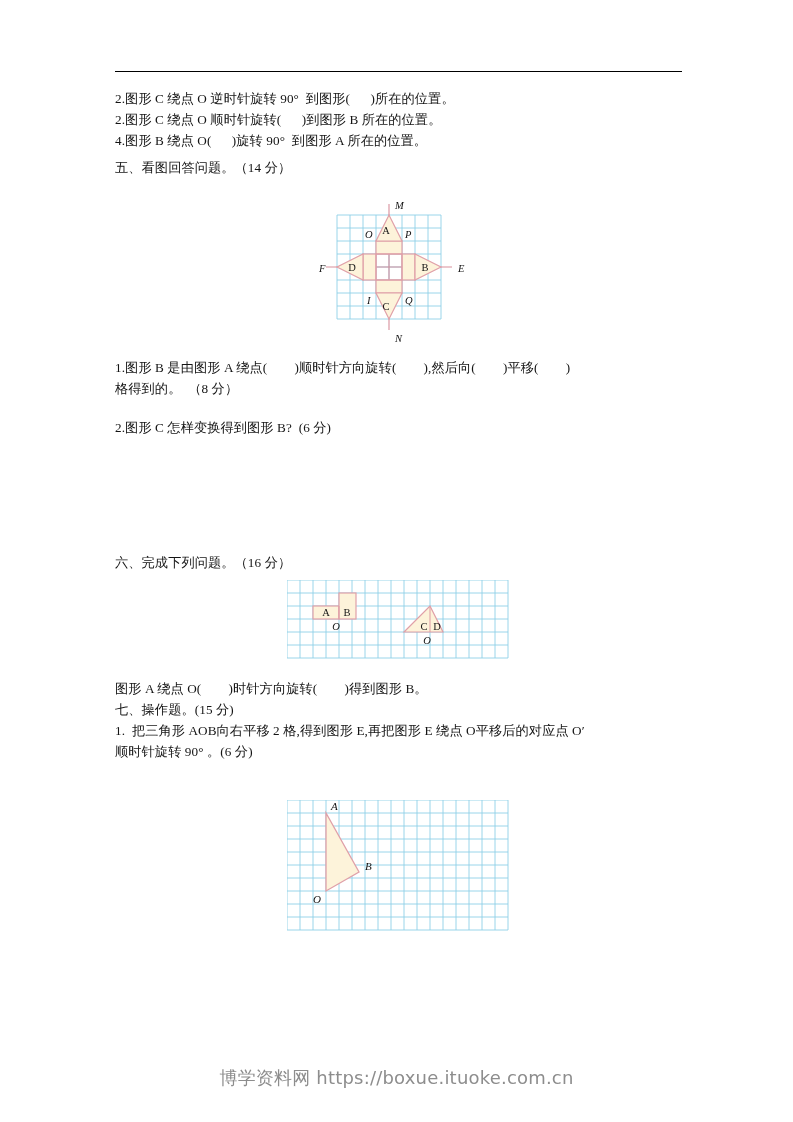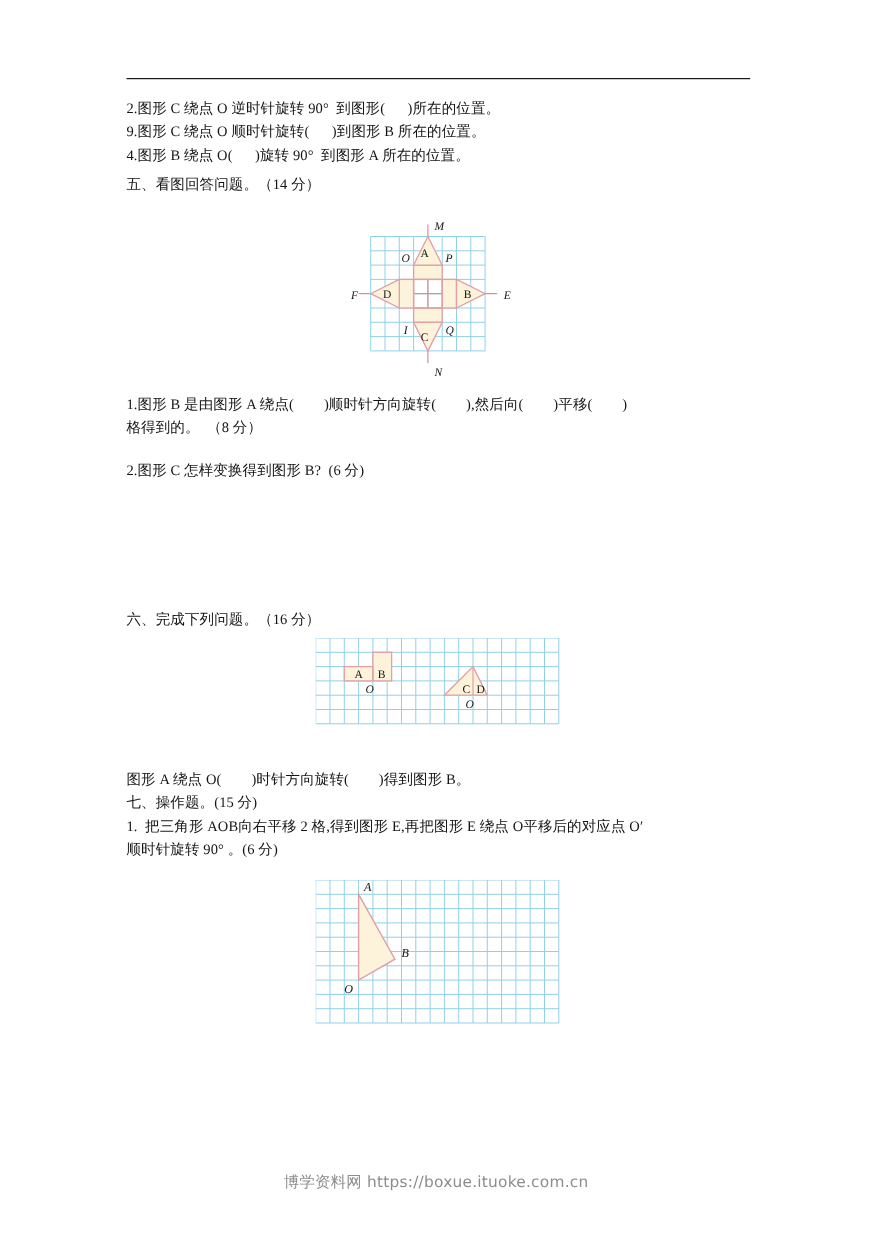--- a/index.html
+++ b/index.html
@@ -54,37 +54,37 @@
   }
   .grid-svg { display: block; }
 
   
   .footer {
     position: absolute;
     left: 0;
     top: 1066px;
     width: 793px;
     text-align: center;
-    font-size: 14px;
+    font-size: 18px;
     color: #8d8d8d;
     font-family: "DejaVu Sans", "Liberation Sans", sans-serif;
     letter-spacing: 0.2px;
   }
 </style>
 </head>
 <body>
 
 <div class="page">
 
   <div class="top-rule"></div>
 
   <div class="content">
 
     <div class="line">2.图形 C 绕点 O 逆时针旋转 90°  到图形(      )所在的位置。</div>
-    <div class="line">9.图形 C 绕点 O 顺时针旋转(      )到图形 B 所在的位置。</div>
+    <div class="line">2.图形 C 绕点 O 顺时针旋转(      )到图形 B 所在的位置。</div>
     <div class="line">4.图形 B 绕点 O(      )旋转 90°  到图形 A 所在的位置。</div>
 
     <div class="line sec-head">五、看图回答问题。（14 分）</div>
 
   </div>
 
   <div class="figure" style="left:318px; top:196px;">
     <svg class="grid-svg" width="175" height="152" viewBox="0 0 175 152">
 
       <g stroke="#8fd0e8" stroke-width="0.9" fill="none">
@@ -213,21 +213,21 @@
         <text x="137" y="50" text-anchor="middle">C</text>
         <text x="150" y="50" text-anchor="middle">D</text>
       </g>
       <g font-family="Liberation Serif, serif" font-size="10.5" font-style="italic" fill="#141414">
         <text x="49" y="50" text-anchor="middle">O</text>
         <text x="140" y="64" text-anchor="middle">O</text>
       </g>
     </svg>
   </div>
 
-  <div class="content" style="top:698px;">
+  <div class="content" style="top:678px;">
     <div class="line">图形 A 绕点 O(        )时针方向旋转(        )得到图形 B。</div>
     <div class="line">七、操作题。(15 分)</div>
     <div class="line" style="margin-top:0;">1.  把三角形 AOB向右平移 2 格,得到图形 E,再把图形 E 绕点 O平移后的对应点 O′</div>
     <div class="line">顺时针旋转 90° 。(6 分)</div>
   </div>
 
   <div class="figure" style="left:287px; top:800px;">
     <svg class="grid-svg" width="224" height="140" viewBox="0 0 224 140">
 
       <g stroke="#8fd0e8" stroke-width="0.9" fill="none">

